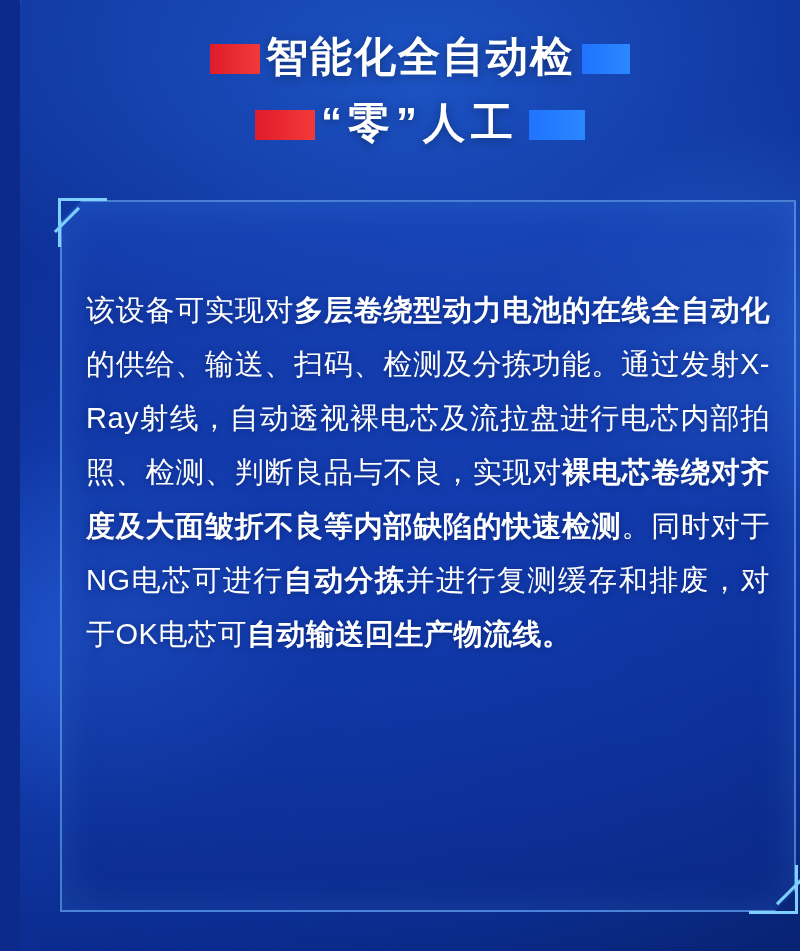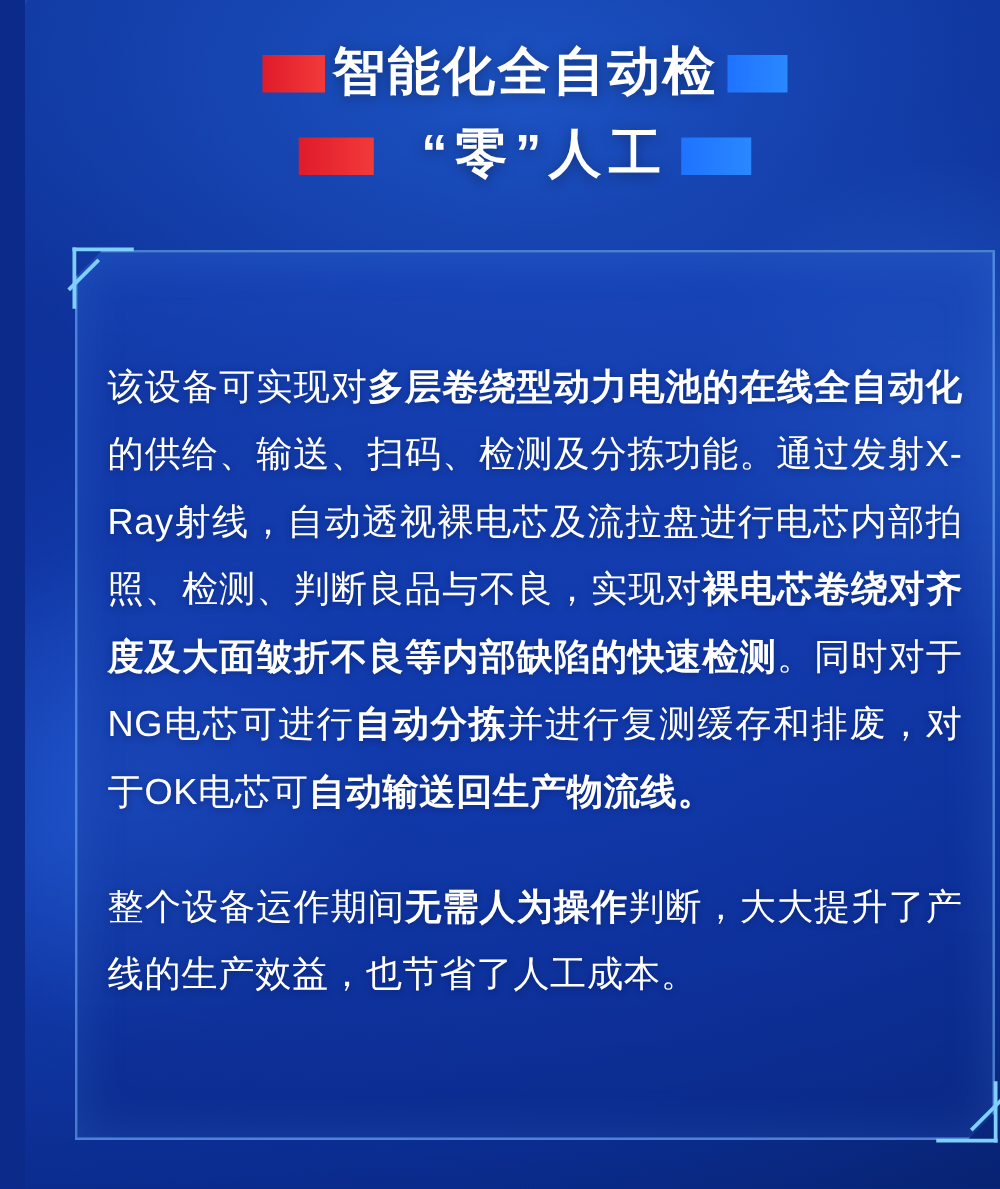--- a/index.html
+++ b/index.html
@@ -63,21 +63,20 @@
     position: relative;
     width: 420px;
     height: 62px;
     margin: 0 auto;
   }
   .title-line2 {
     position: relative;
     width: 330px;
     height: 62px;
     margin: 4px auto 0;
-    padding-left: 32px;
   }
 
   .bar {
     position: absolute;
     height: 30px;
     top: 18px;
   }
   .bar-red-1 { left: 0px; width: 50px; background: linear-gradient(90deg, #e01b2a, #f23a3a); }
   .bar-blue-1 { right: 0px; width: 48px; background: linear-gradient(90deg, #1f73ff, #2a88ff); }
   .bar-red-2 { left: 0px; width: 60px; background: linear-gradient(90deg, #e01b2a, #f23a3a); }
@@ -200,16 +199,15 @@
 
   <div class="panel-wrap">
     <div class="panel"></div>
     <div class="corner corner-tl"></div>
     <div class="corner corner-br"></div>
     <div class="corner-cut-tl"></div>
     <div class="corner-cut-br"></div>
 
     <div class="panel-body">
       <p class="para">该设备可实现对<b>多层卷绕型动力电池的在线全自动化</b>的供给、输送、扫码、检测及分拣功能。通过发射X-Ray射线，自动透视裸电芯及流拉盘进行电芯内部拍照、检测、判断良品与不良，实现对<b>裸电芯卷绕对齐度及大面皱折不良等内部缺陷的快速检测</b>。同时对于NG电芯可进行<b>自动分拣</b>并进行复测缓存和排废，对于OK电芯可<b>自动输送回生产物流线。</b></p>
-      <p class="para">整个设备运作期间<b>无需人为操作</b>判断，大大提升了产线的生产效益，也节省了人工成本。</p>
     </div>
   </div>
 </div>
 
 </body></html>

